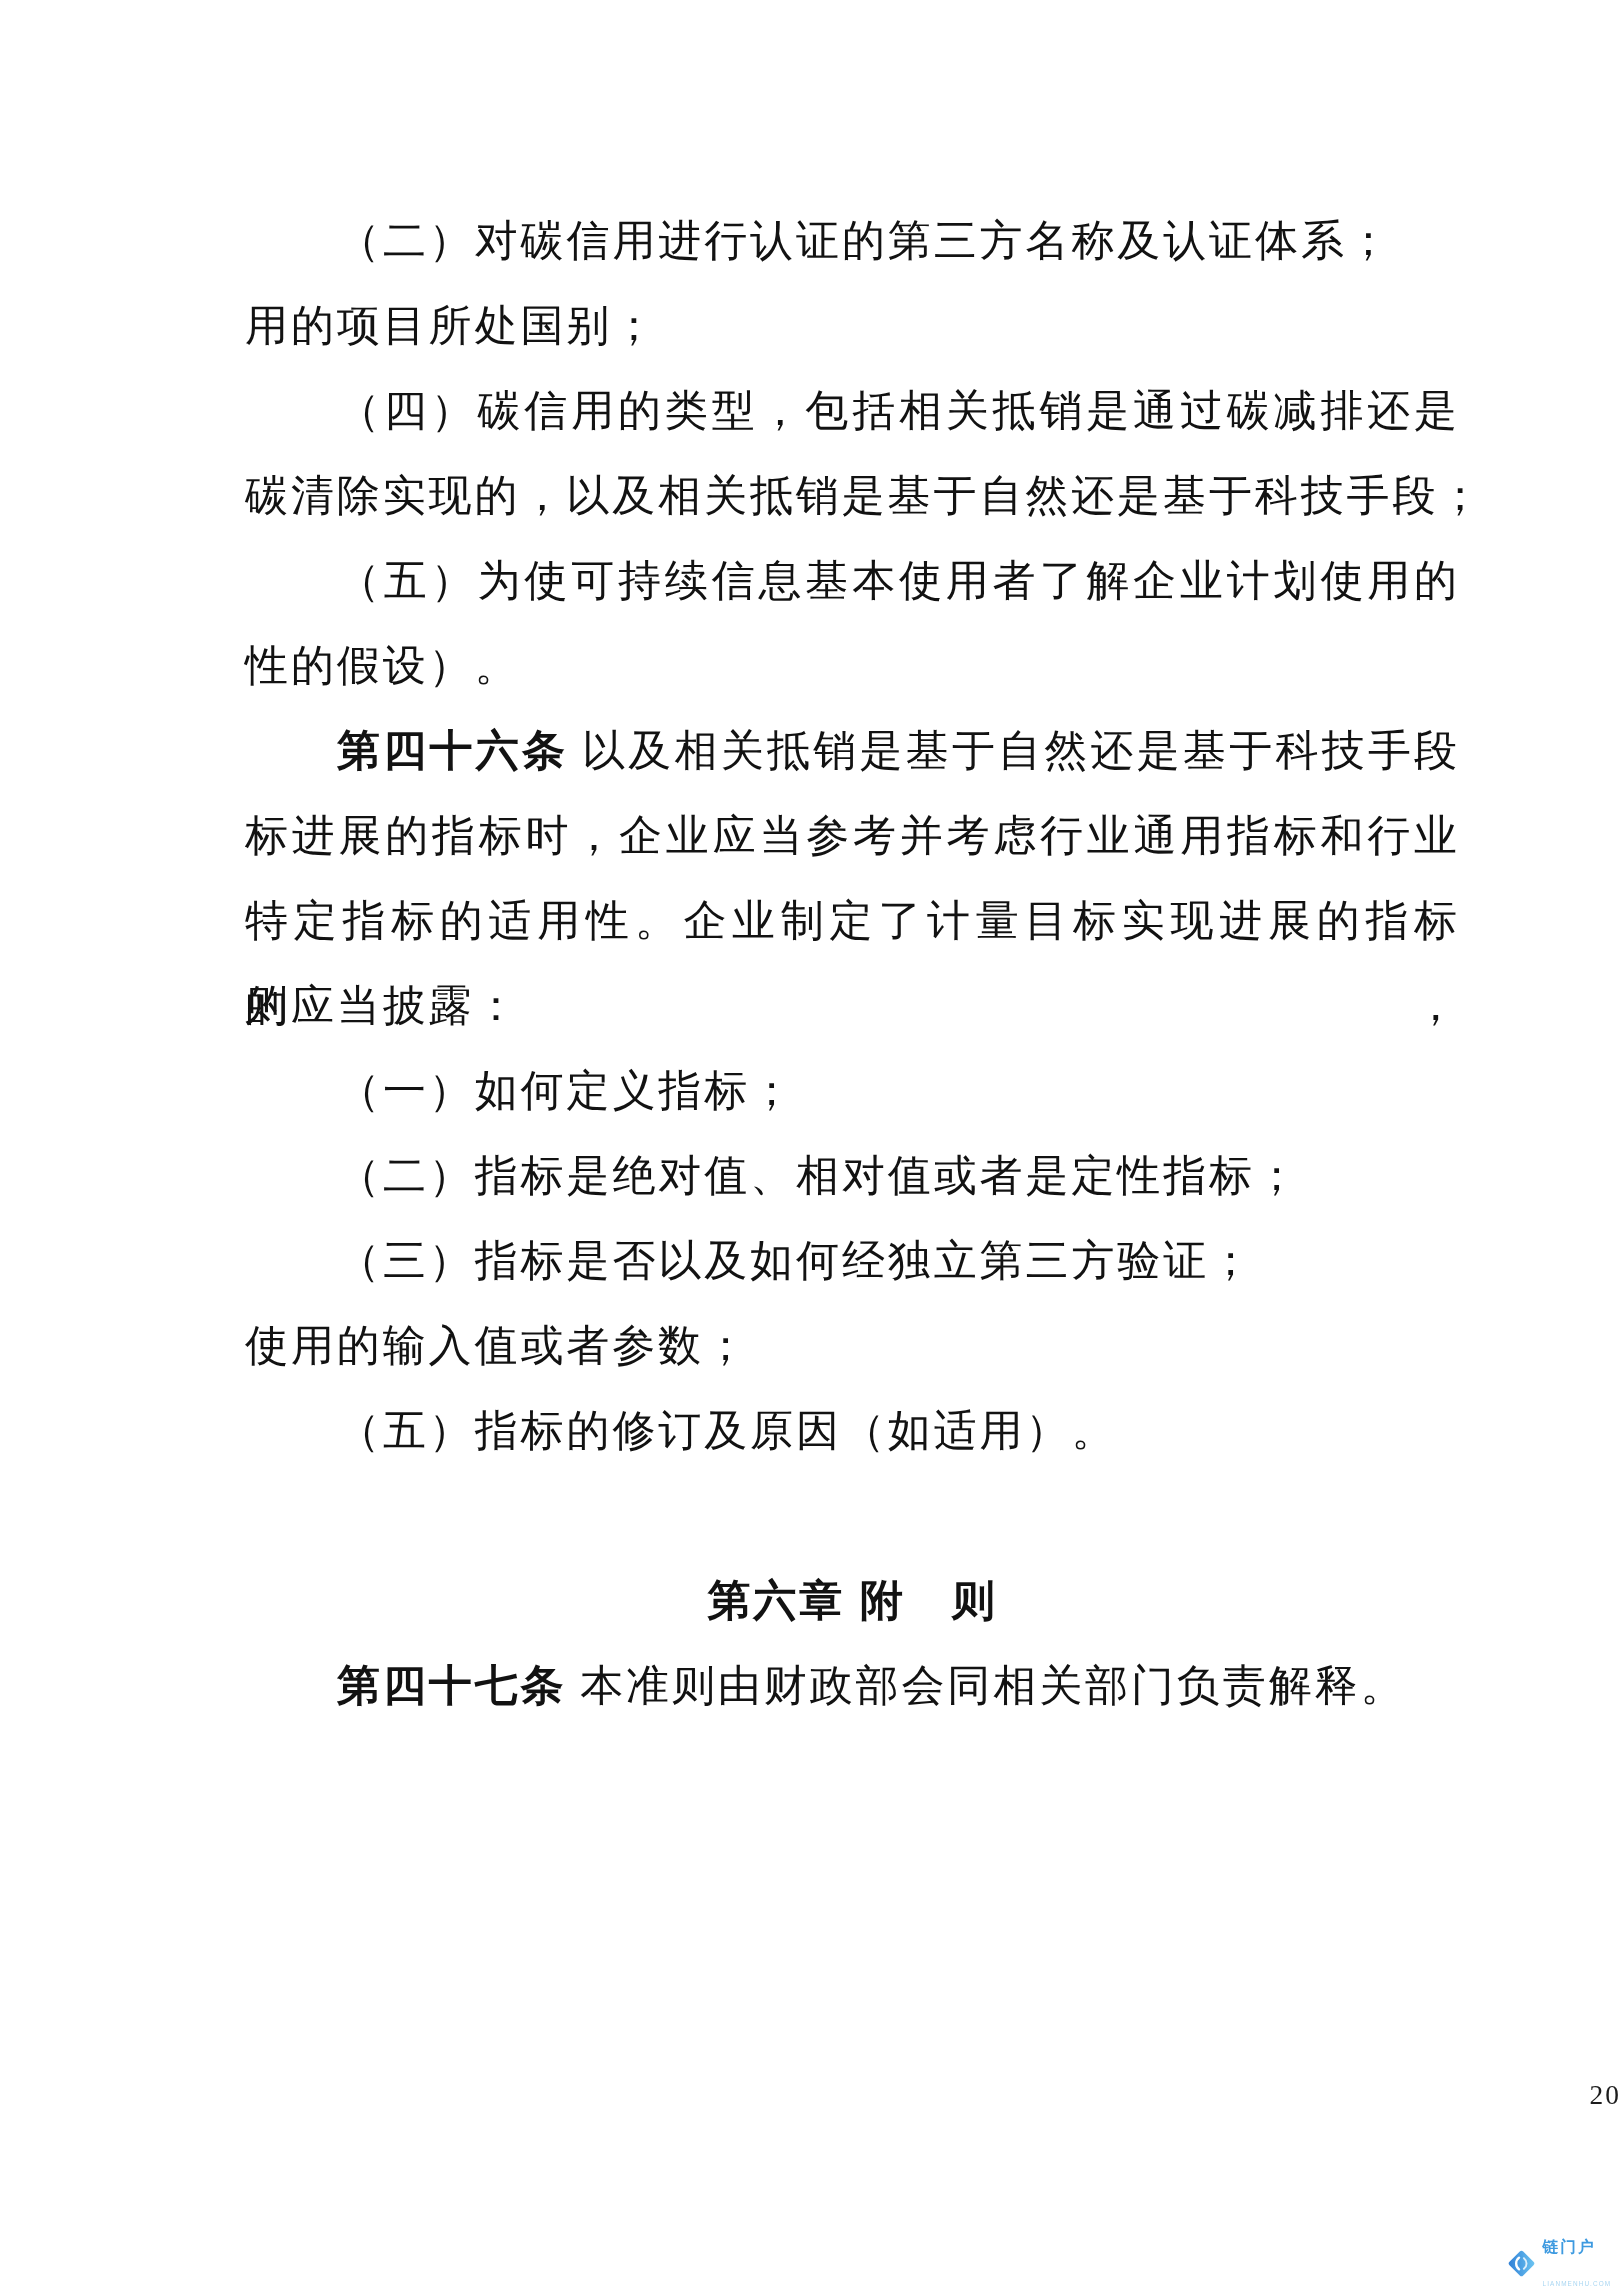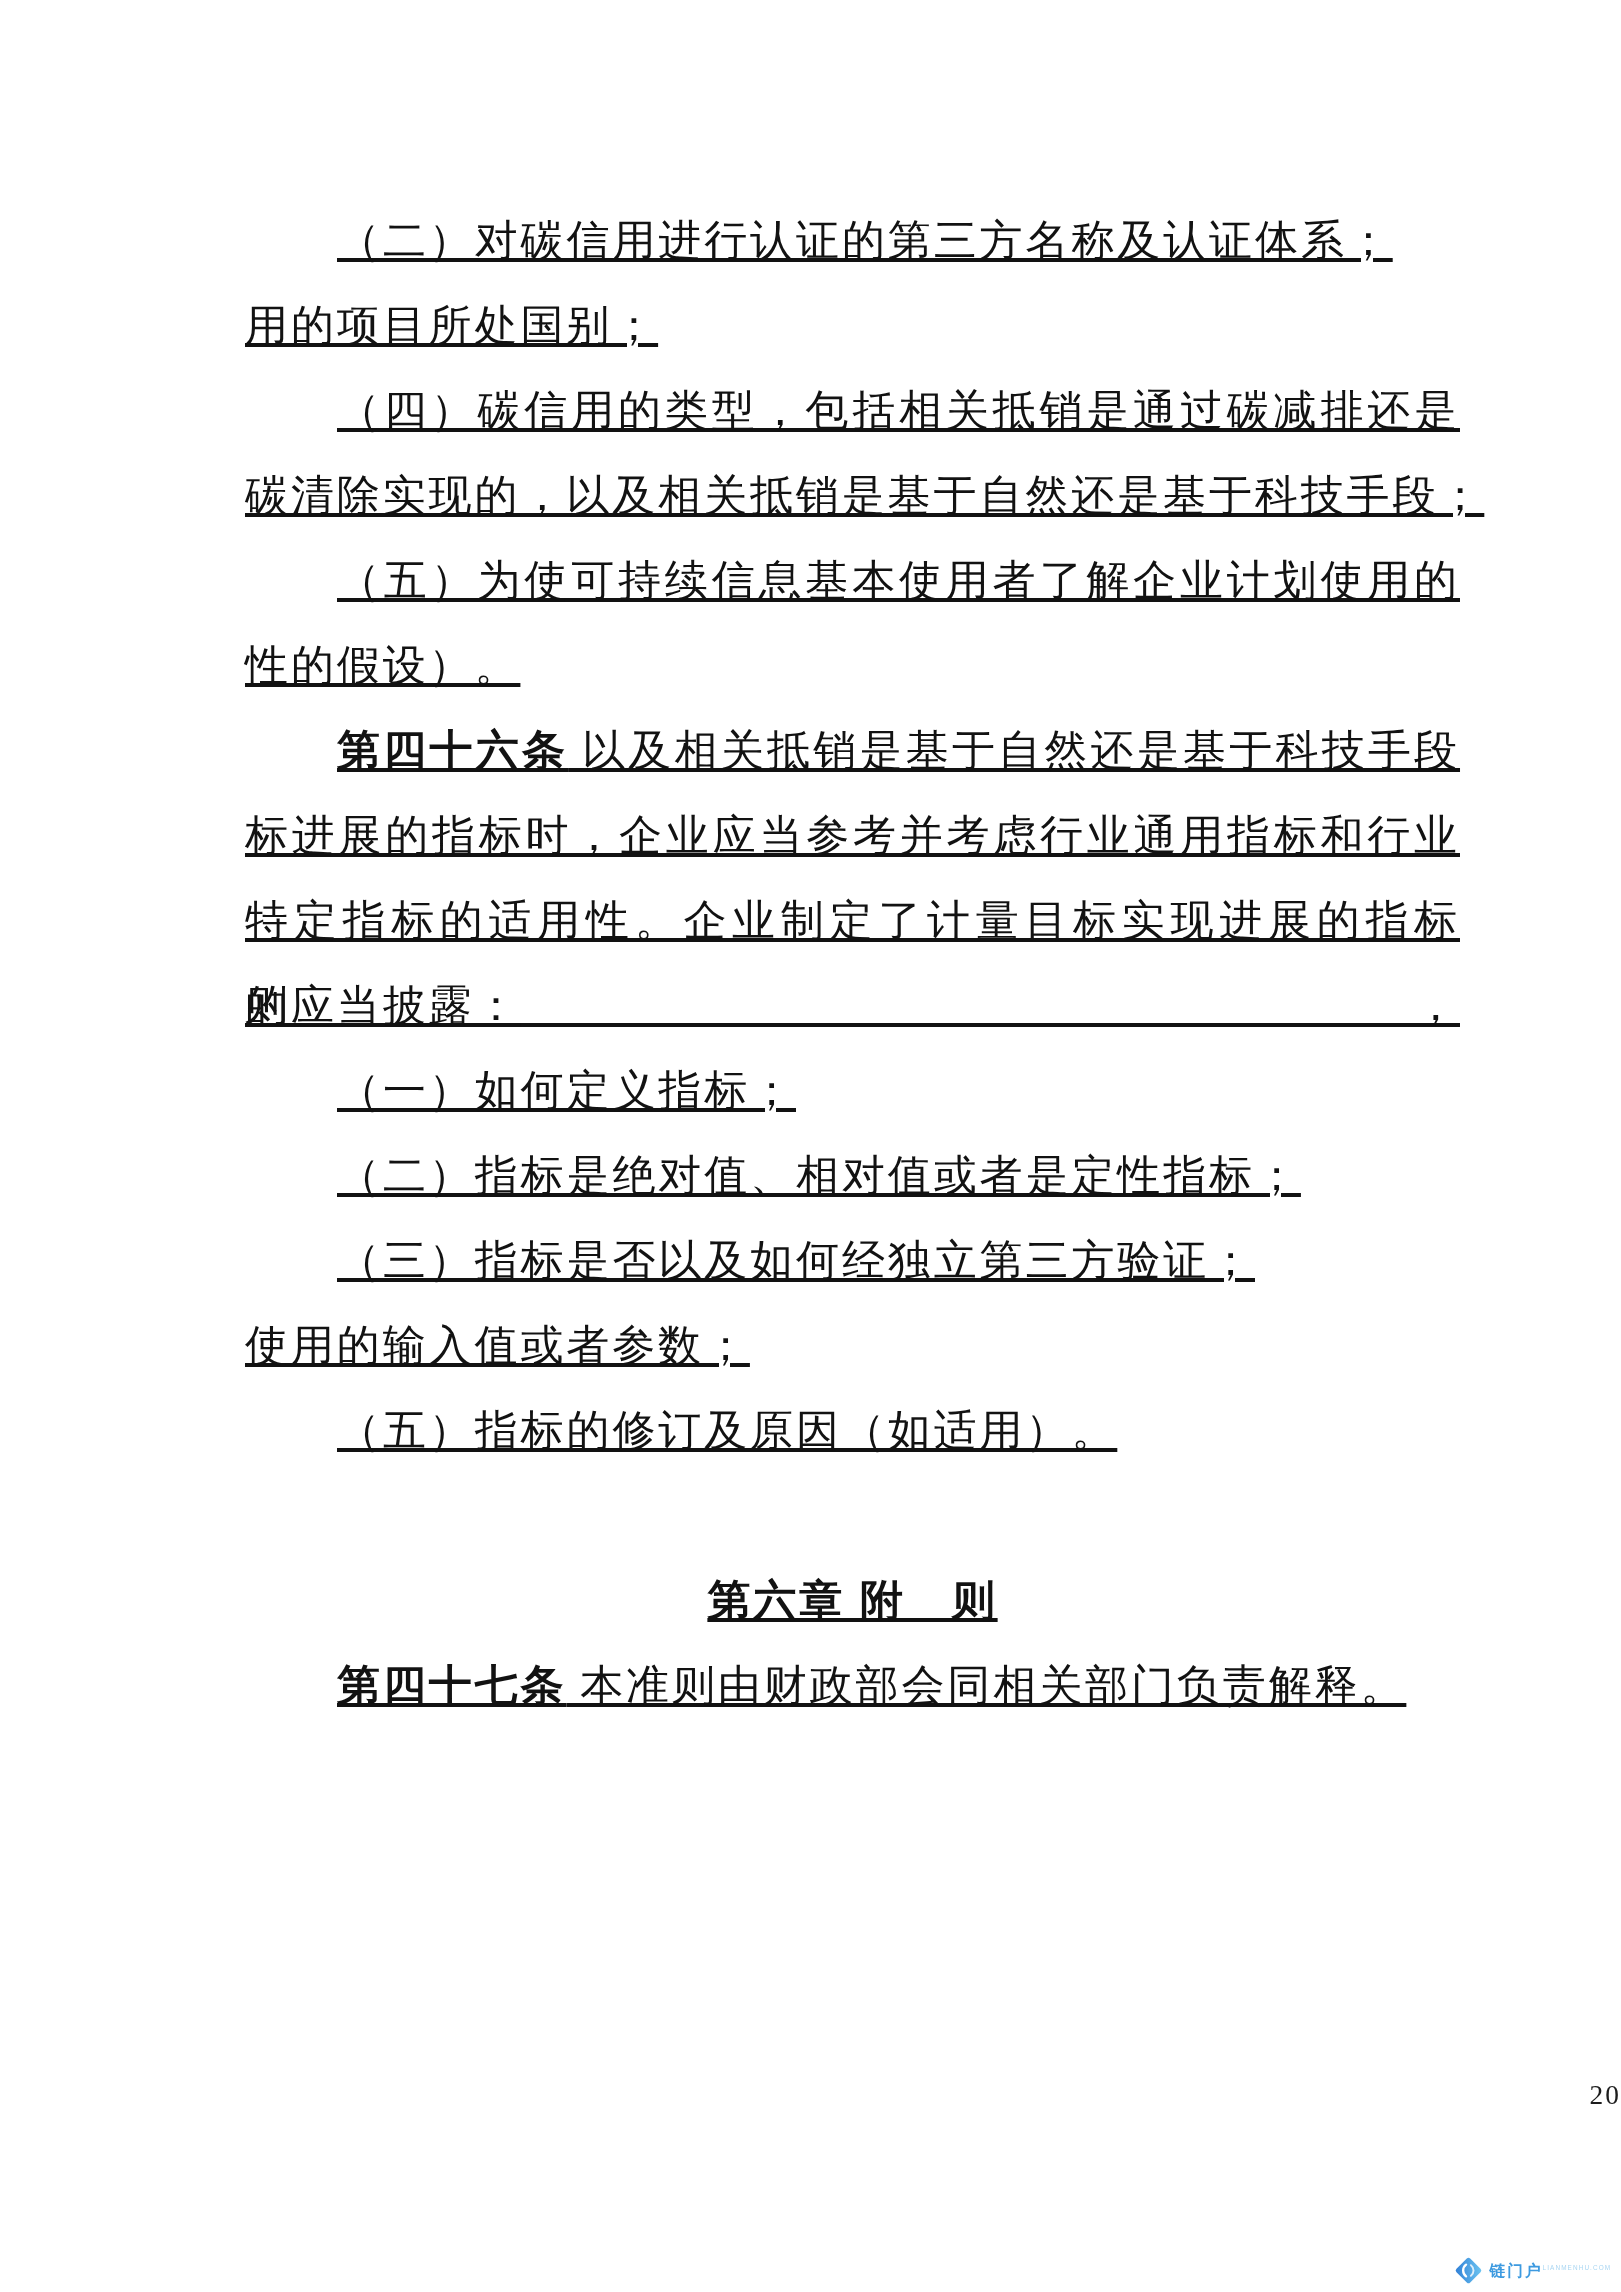--- a/index.html
+++ b/index.html
@@ -10,21 +10,20 @@
     background: #ffffff;
     overflow: hidden;
     font-family: "Liberation Serif", "DejaVu Serif", serif;
     color: #121212;
   }
   .body-col {
     position: absolute;
     top: 198px;
     left: 245px;
     width: 1215px;
-    text-decoration: underline;
   }
   .ln {
     height: 85px;
     line-height: 85px;
     font-size: 43px;
     letter-spacing: 2.9px;
     white-space: nowrap;
   }
   .ln.indent { text-indent: 92px; }
   .ln.just {
@@ -54,21 +53,21 @@
   }
   .watermark {
     position: absolute;
     right: 9.8px;
     bottom: 5.9px;
     display: flex;
     align-items: center;
     gap: 4.9px;
   }
   .wm-icon { width: 33px; height: 33px; display: block; }
-  .wm-text { display: flex; flex-direction: row; line-height: 1; }
+  .wm-text { display: flex; flex-direction: column; line-height: 1; gap: 24px; }
   .wm-brand {
     font-family: "Liberation Sans", "DejaVu Sans", sans-serif;
     font-weight: 700;
     font-size: 15.7px;
     color: #3d9ae0;
     letter-spacing: 2px;
   }
   .wm-domain {
     font-family: "Liberation Sans", "DejaVu Sans", sans-serif;
     font-size: 6.4px;

